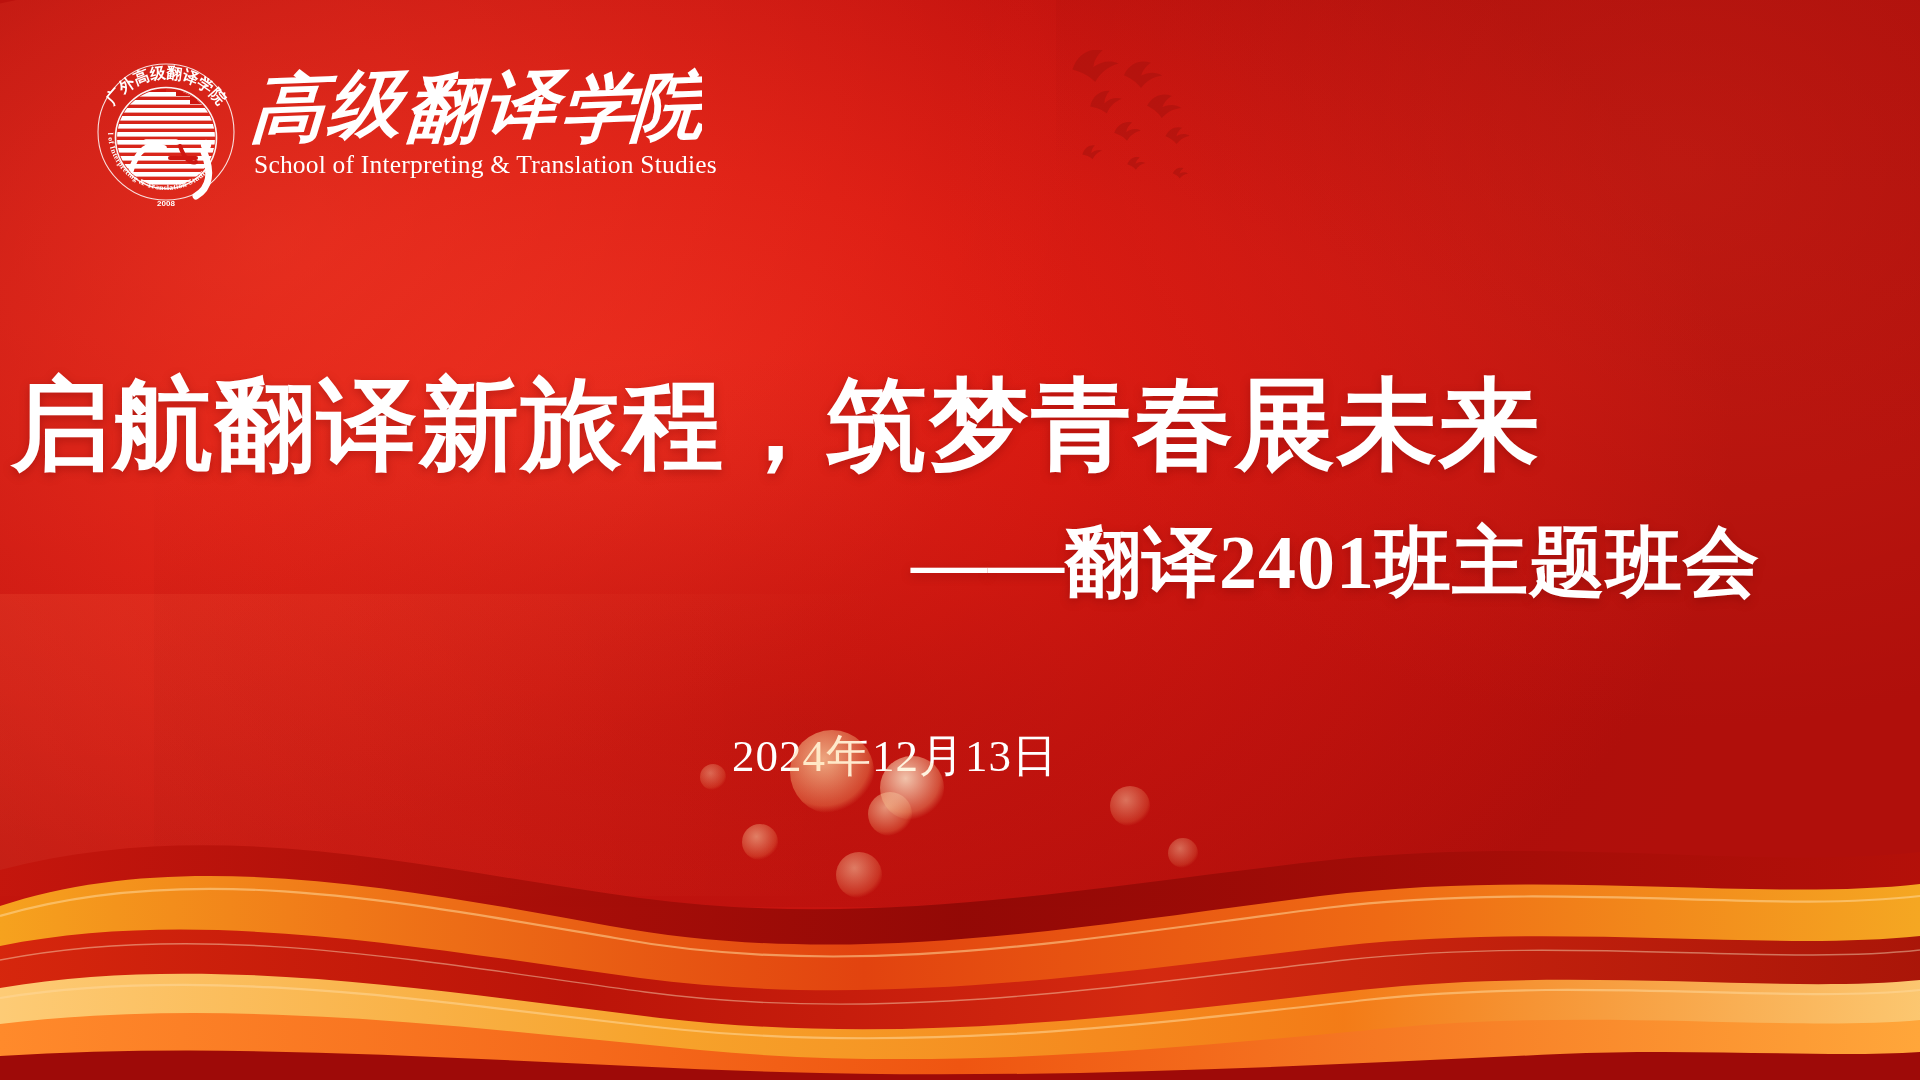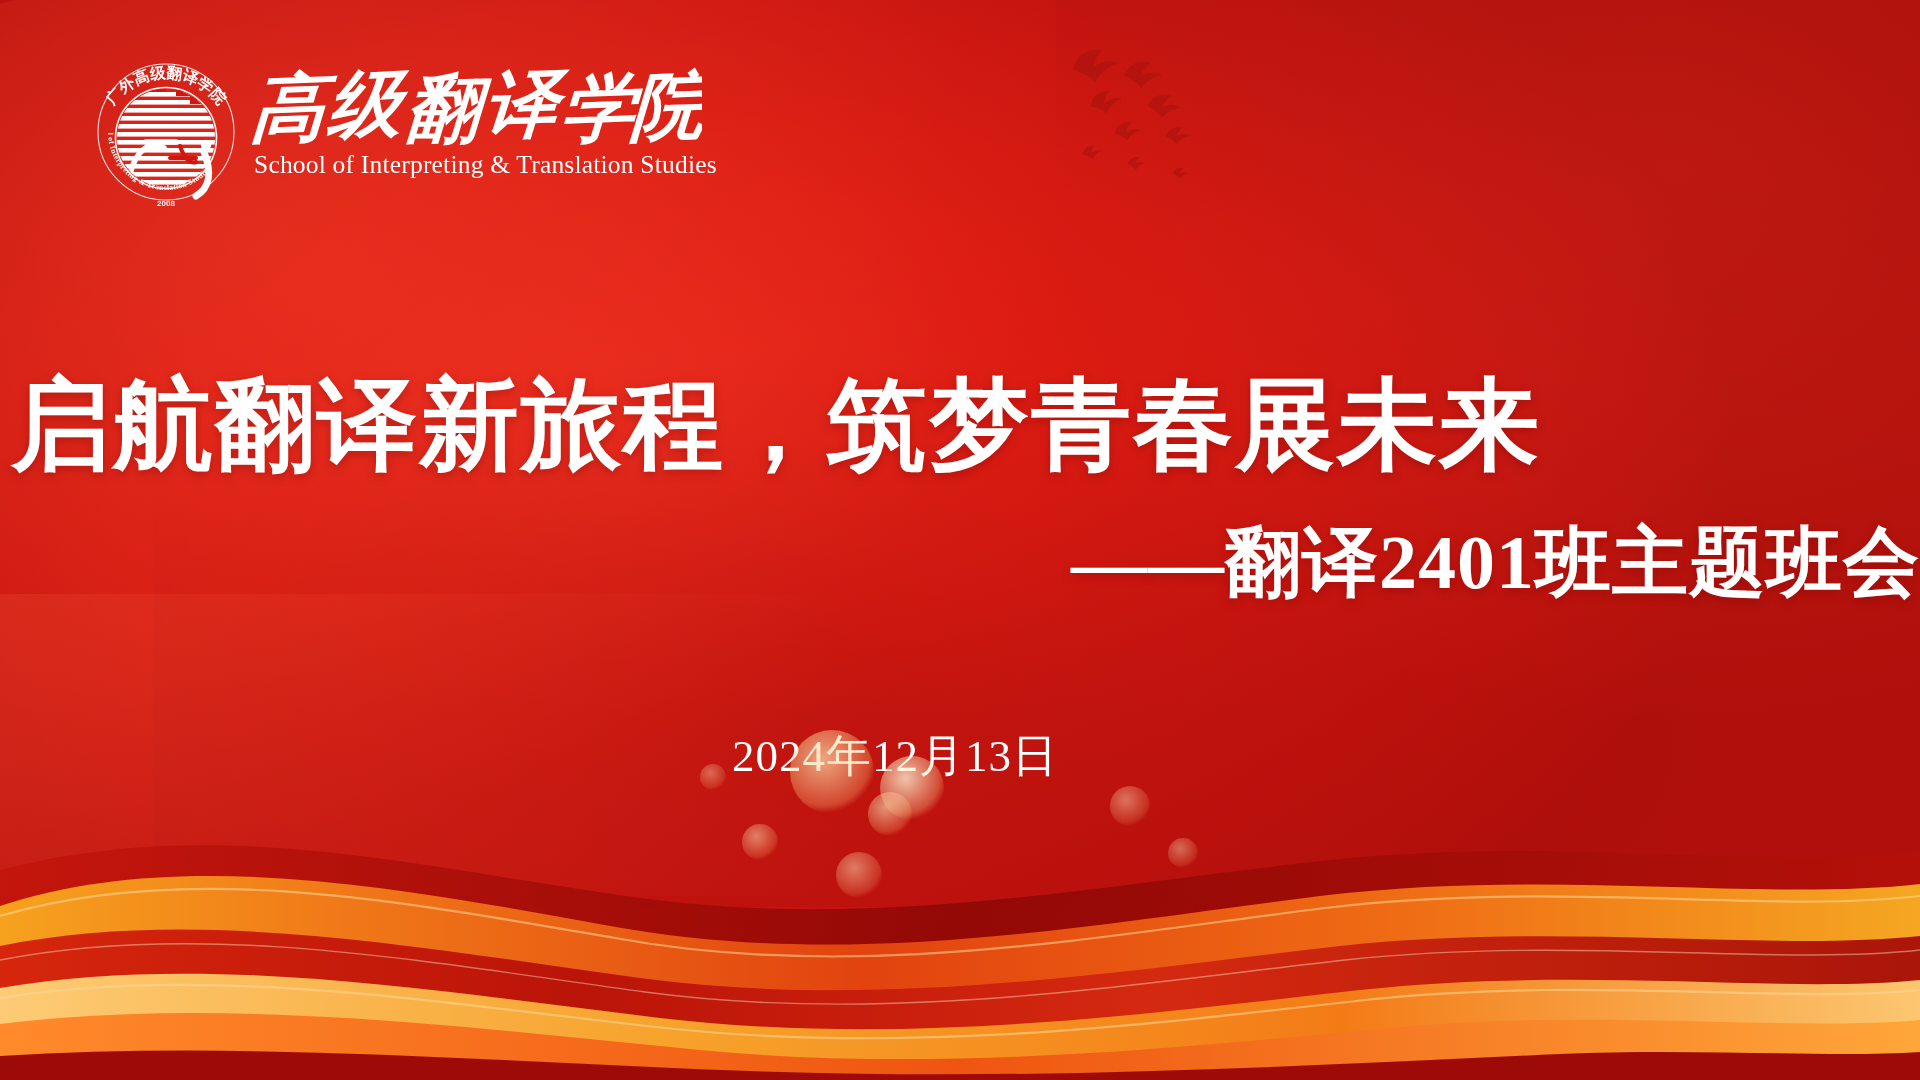--- a/index.html
+++ b/index.html
@@ -48,21 +48,21 @@
   #headline{
     position:absolute; left:0; top:345px; width:1552px; text-align:center;
     font-family:"Liberation Serif", serif; font-weight:bold;
     font-size:100px; line-height:1.06; color:#ffffff;
     letter-spacing:2px; white-space:nowrap;
     text-shadow:0 3px 10px rgba(110,6,5,.35);
     margin-top:28px;
   }
   #subhead{
     position:absolute; left:0; top:520px; width:1920px;
-    text-align:right;
+    padding-right:160px; text-align:right;
     font-family:"Liberation Serif", serif; font-weight:bold;
     font-size:76px; line-height:1.12; color:#ffffff;
     letter-spacing:1px; white-space:nowrap;
     text-shadow:0 3px 10px rgba(110,6,5,.35);
   }
   #eventdate{
     position:absolute; left:0; top:726px; width:1920px;
     padding-right:130px; text-align:center;
     font-family:"Liberation Serif", serif; font-weight:normal;
     font-size:45px; color:#ffffff; letter-spacing:1px; white-space:nowrap;

